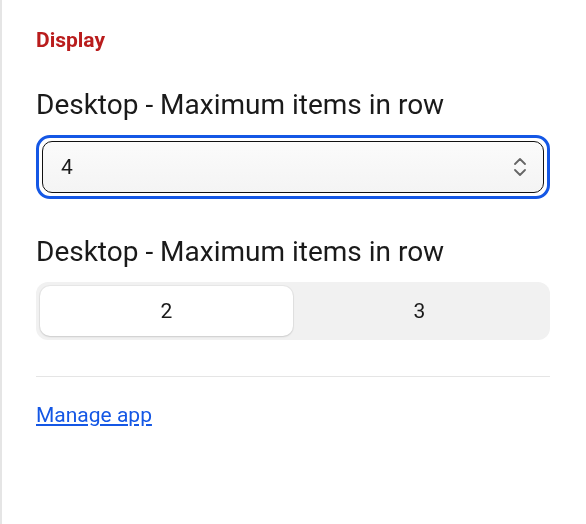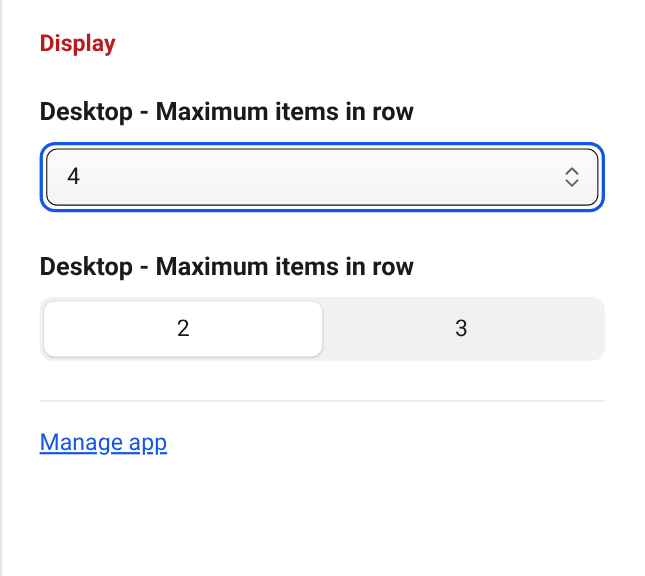--- a/index.html
+++ b/index.html
@@ -26,22 +26,22 @@
     .section-title {
       font-size: 21px;
       font-weight: 700;
       color: #b91c1c;
       margin-bottom: 36px;
     }
     .field-group {
       margin-bottom: 36px;
     }
     .field-label {
-      font-size: 23px;
-      font-weight: 700;
+      font-size: 28px;
+      font-weight: 400;
       color: #1a1a1a;
       margin-bottom: 14px;
     }
     .select-wrap {
       position: relative;
       border: 3px solid #1457e5;
       border-radius: 14px;
       padding: 3px;
       background: #fff;
     }

